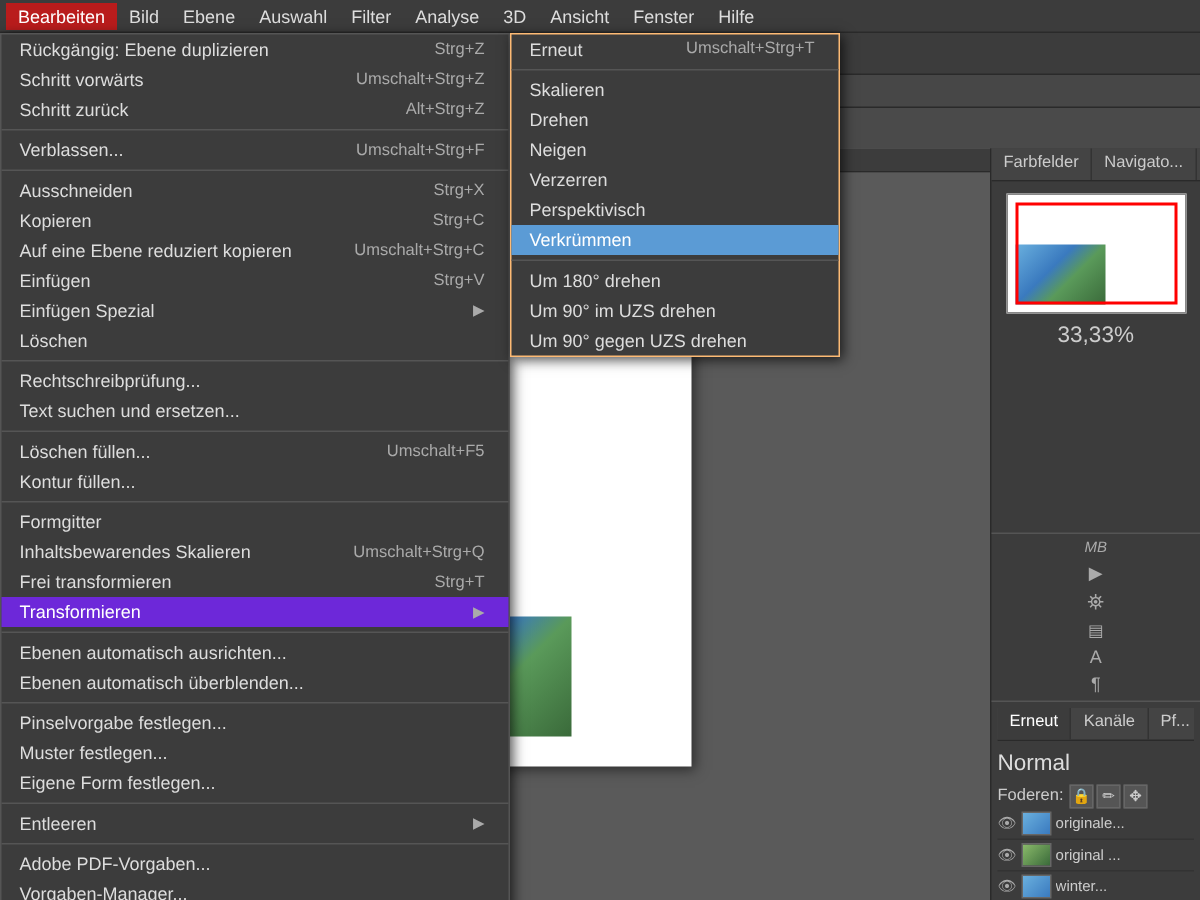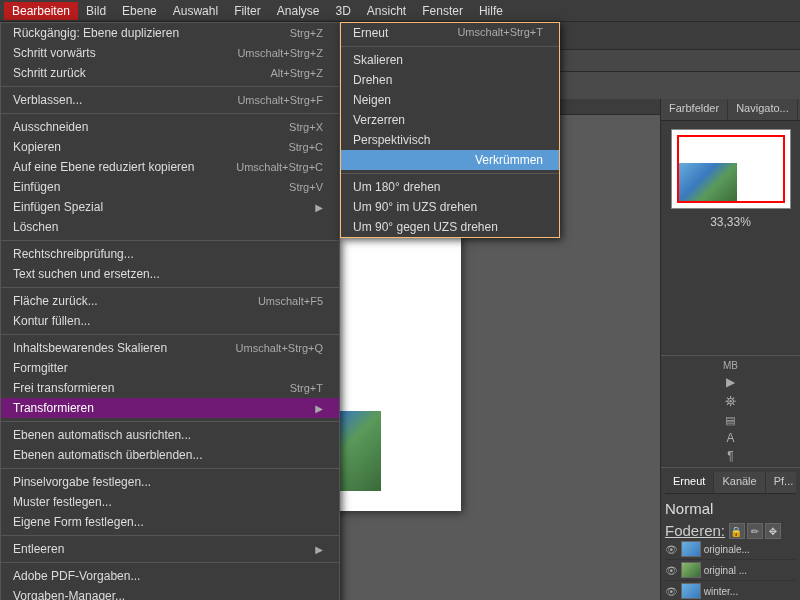--- a/index.html
+++ b/index.html
@@ -237,21 +237,21 @@
     .mini-red-border {
       position: absolute;
       top: 5px;
       left: 5px;
       right: 5px;
       bottom: 5px;
       border: 2px solid red;
     }
 
     .zoom-label {
-      font-size: 12px;
+      font-size: 15px;
       color: #ccc;
       text-align: center;
       padding: 2px;
     }
 
     
     .panel-section {
       border-top: 1px solid #555;
       padding: 4px;
     }
@@ -260,23 +260,22 @@
       color: #ddd;
       padding: 2px 0;
     }
     .opacity-row {
       display: flex;
       align-items: center;
       gap: 4px;
       margin-top: 2px;
     }
     .opacity-label {
-      font-size: 15px;
+      font-size: 11px;
       color: #ccc;
-      text-decoration: underline;
     }
     .icon-row {
       display: flex;
       gap: 2px;
       margin-top: 2px;
     }
     .small-icon {
       width: 16px;
       height: 16px;
       background: #555;
@@ -340,21 +339,21 @@
     .dropdown-item {
       display: flex;
       justify-content: space-between;
       align-items: center;
       padding: 3px 16px 3px 12px;
       color: #ddd;
       cursor: pointer;
       white-space: nowrap;
     }
     .dropdown-item.active, .dropdown-item.highlighted {
-      background: #701a75;
+      background: #6d28d9;
       color: #fff;
     }
     .dropdown-separator {
       height: 1px;
       background: #555;
       margin: 3px 0;
     }
     .dropdown-shortcut {
       color: #aaa;
       font-size: 11px;
@@ -380,21 +379,20 @@
       display: flex;
       justify-content: space-between;
       padding: 3px 16px 3px 12px;
       color: #ddd;
       cursor: pointer;
       white-space: nowrap;
     }
     .transform-item.verkrummen {
       background: #5b9bd5;
       color: #fff;
-      justify-content: flex-end;
     }
 
     
     .menu-bar-wrapper {
       position: relative;
     }
   </style>
 </head>
 <body>
 
@@ -457,33 +455,33 @@
     </div>
     <div class="dropdown-separator"></div>
     <div class="dropdown-item">
       <span>Rechtschreibprüfung...</span>
     </div>
     <div class="dropdown-item">
       <span>Text suchen und ersetzen...</span>
     </div>
     <div class="dropdown-separator"></div>
     <div class="dropdown-item">
-      <span>Fläche zurück...</span>
+      <span>Löschen füllen...</span>
       <span class="dropdown-shortcut">Umschalt+F5</span>
     </div>
     <div class="dropdown-item">
       <span>Kontur füllen...</span>
     </div>
     <div class="dropdown-separator"></div>
+    <div class="dropdown-item">
+      <span>Formgitter</span>
+    </div>
     <div class="dropdown-item">
       <span>Inhaltsbewarendes Skalieren</span>
       <span class="dropdown-shortcut">Umschalt+Strg+Q</span>
-    </div>
-    <div class="dropdown-item">
-      <span>Formgitter</span>
     </div>
     <div class="dropdown-item">
       <span>Frei transformieren</span>
       <span class="dropdown-shortcut">Strg+T</span>
     </div>
     <div class="dropdown-item highlighted">
       <span>Transformieren</span>
       <span class="dropdown-arrow">▶</span>
     </div>
     <div class="dropdown-separator"></div>
@@ -624,21 +622,21 @@
     </div>
     <div class="panel-content">
       <div class="mini-canvas-preview">
         <div class="mini-img"></div>
         <div class="mini-red-border"></div>
       </div>
       <div class="zoom-label">33,33%</div>
     </div>
 
     <div style="display:flex; flex-direction:column; align-items:center; gap:4px; padding: 4px 0; border-top: 1px solid #555;">
-      <span class="right-icon" style="font-size:10px; color:#aaa;">MB</span>
+      <span class="right-icon" style="font-size:10px; color:#aaa;font-style:italic;">MB</span>
       <span class="right-icon">▶</span>
       <span class="right-icon" style="font-size:14px;">⛯</span>
       <span class="right-icon" style="font-size:11px;">▤</span>
       <span class="right-icon" style="font-size:12px;">A</span>
       <span class="right-icon" style="font-size:12px;">¶</span>
     </div>
 
     <div class="panel-section">
       <div class="panel-tabs" style="background:#444; margin-bottom:4px;">
         <div class="panel-tab active">Erneut</div>

